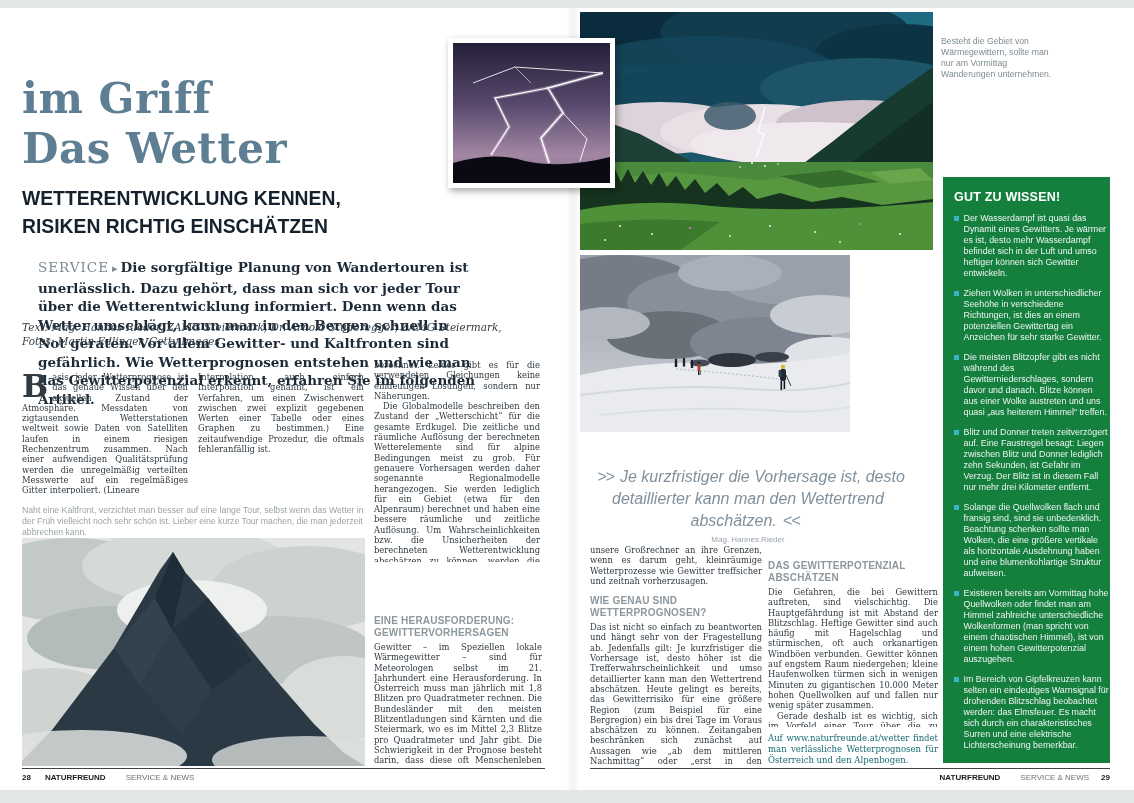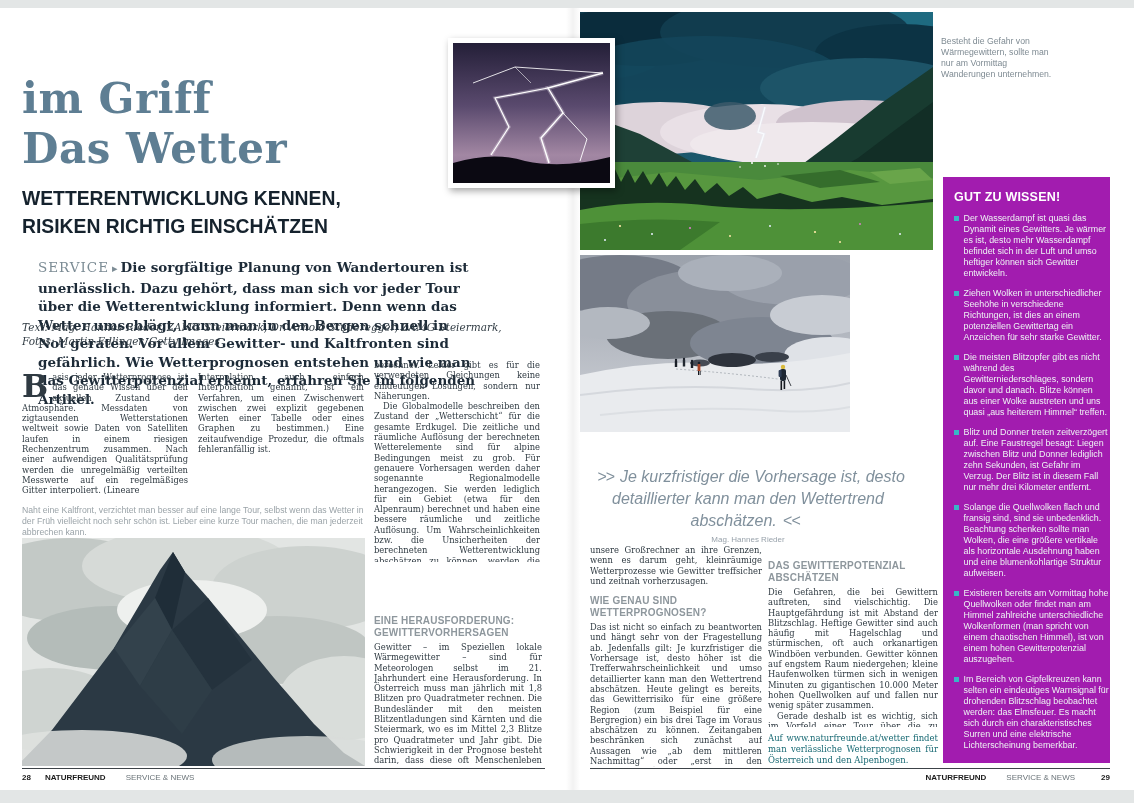--- a/index.html
+++ b/index.html
@@ -42,36 +42,36 @@
   .quote-author{display:block;font:8px/12px "Liberation Sans",sans-serif;font-style:normal;color:#98a2ab;margin-top:2px;}
 
   
   .photo{position:absolute;display:block;}
   .photo-lightning{left:448px;top:38px;border:5px solid #ffffff;box-shadow:2px 3px 7px rgba(0,0,0,0.35);}
   .photo-valley{left:580px;top:12px;}
   .photo-glacier{left:580px;top:255px;}
   .photo-mountain{left:22px;top:538px;}
 
   
-  .sidebar{position:absolute;left:943px;top:177px;width:167px;height:586px;background:#a21caf;
+  .sidebar{position:absolute;left:943px;top:177px;width:167px;height:586px;background:#15803d;
            box-sizing:border-box;padding:13px 1px 10px 11px;}
   .sidebar-title{font:700 12.5px/14px "Liberation Sans",sans-serif;color:#ffffff;letter-spacing:0.2px;margin:0 0 4px 0;}
   .bullet-item{display:flex;margin-top:9px;}
   .bullet-sq{flex:none;width:4.5px;height:4.5px;background:#38b6c6;margin:3px 5px 0 0;}
   .bullet-text{font:8.9px/11px "Liberation Sans",sans-serif;color:#eef3f4;}
 
   
   .rule{position:absolute;top:768px;height:1px;background:#3c4247;}
   .rule.l{left:22px;width:523px;}
   .rule.r{left:590px;width:520px;}
   .footer{position:absolute;top:773px;font:700 8px/10px "Liberation Sans",sans-serif;color:#1a1a1a;}
   .footer.l{left:22px;}
   .footer.r{left:890px;width:220px;text-align:right;}
   .footer .pageno{margin-right:14px;}
-  .footer.r .pageno{margin-right:0;margin-left:26px;}
+  .footer.r .pageno{margin-right:0;margin-left:12px;}
   .footer .section{font-weight:400;color:#6a7378;margin-left:4px;padding-left:16px;}
 </style>
 </head>
 <body>
 
 <div id="spread">
   <div class="strip top"></div>
   <div class="strip bottom"></div>
   <div class="fold"></div>
 
@@ -240,21 +240,21 @@
         <rect x="119.6" y="116" width="1" height="4" fill="#14181f"></rect>
       <circle cx="203" cy="112" r="2.2" fill="#d8b93a"></circle>
       <rect x="200" y="114" width="6" height="12" rx="2" fill="#1d2733"></rect>
       <rect x="198.6" y="115" width="3" height="7" rx="1" fill="#2e3d55"></rect>
       <rect x="200.5" y="126" width="1.6" height="9" fill="#14181f"></rect>
       <rect x="203.6" y="126" width="1.6" height="8" fill="#14181f"></rect>
       <path d="M206,120 L211,131" stroke="#14181f" stroke-width="0.8"></path>
     </g>
   </svg>
 
-  <div class="caption right-cap">Besteht die Gefahr von Wärmegewittern, sollte man nur am Vormittag Wanderungen unternehmen.</div>
+  <div class="caption right-cap">Besteht die Gebiet von Wärmegewittern, sollte man nur am Vormittag Wanderungen unternehmen.</div>
 
   <div class="quote">
     <span class="mark">&gt;&gt;</span><span>Je kurzfristiger die Vorhersage ist, desto detaillierter kann man den Wettertrend abschätzen.</span><span class="mark">&lt;&lt;</span>
     <span class="quote-author">Mag. Hannes Rieder</span>
   </div>
 
   <div class="col" style="left:590px;top:545px;width:172px;height:222px">
     <p>unsere Großrechner an ihre Grenzen, wenn es darum geht, kleinräumige Wetterprozesse wie Gewitter treffsicher und zeitnah vorherzusagen.</p>
     <div class="col-heading">WIE GENAU SIND WETTERPROGNOSEN?</div>
     <p>Das ist nicht so einfach zu beantworten und hängt sehr von der Fragestellung ab. Jedenfalls gilt: Je kurzfristiger die Vorhersage ist, desto höher ist die Trefferwahrscheinlichkeit und umso detaillierter kann man den Wettertrend abschätzen. Heute gelingt es bereits, das Gewitterrisiko für eine größere Region (zum Beispiel für eine Bergregion) ein bis drei Tage im Voraus abschätzen zu können. Zeitangaben beschränken sich zunächst auf Aussagen wie „ab dem mittleren Nachmittag“ oder „erst in den Abendstunden“.</p>

